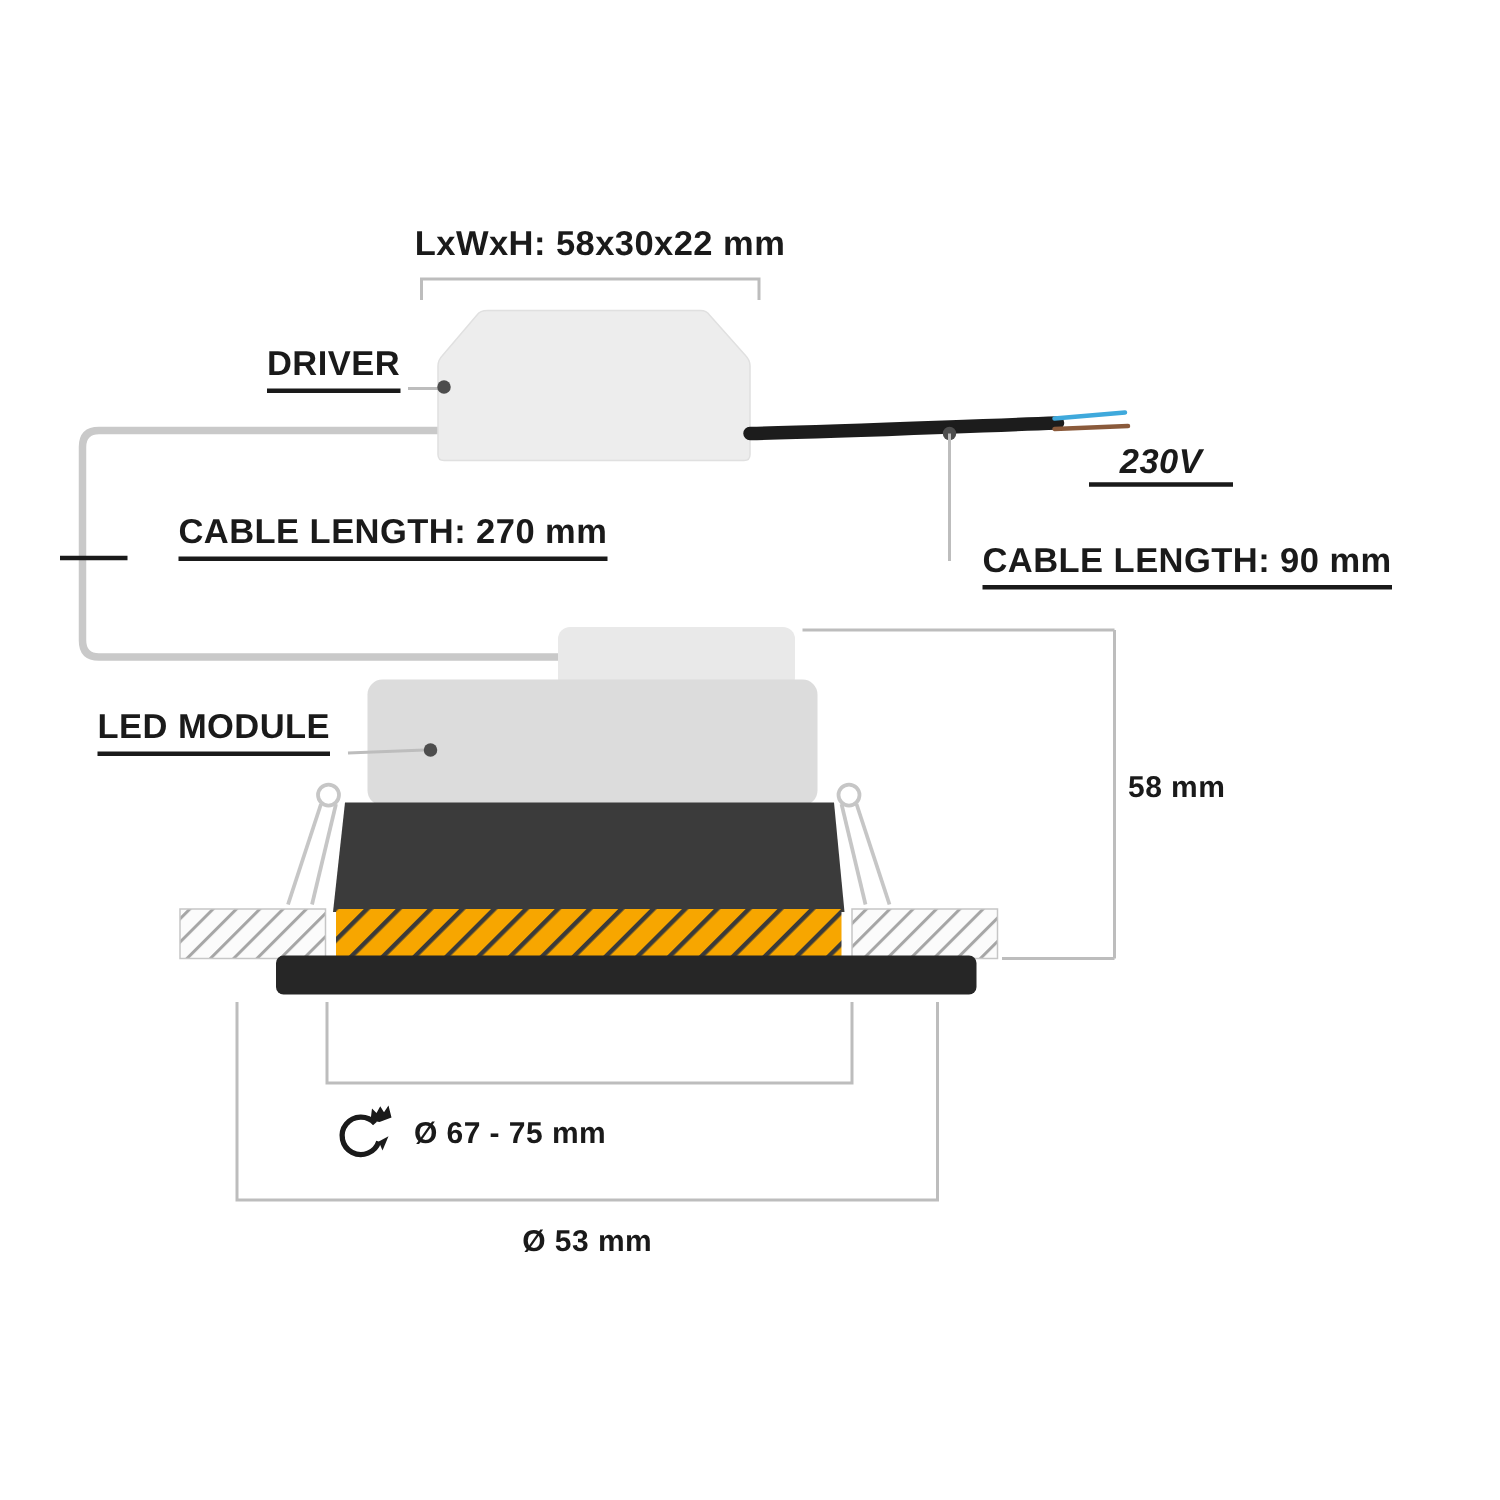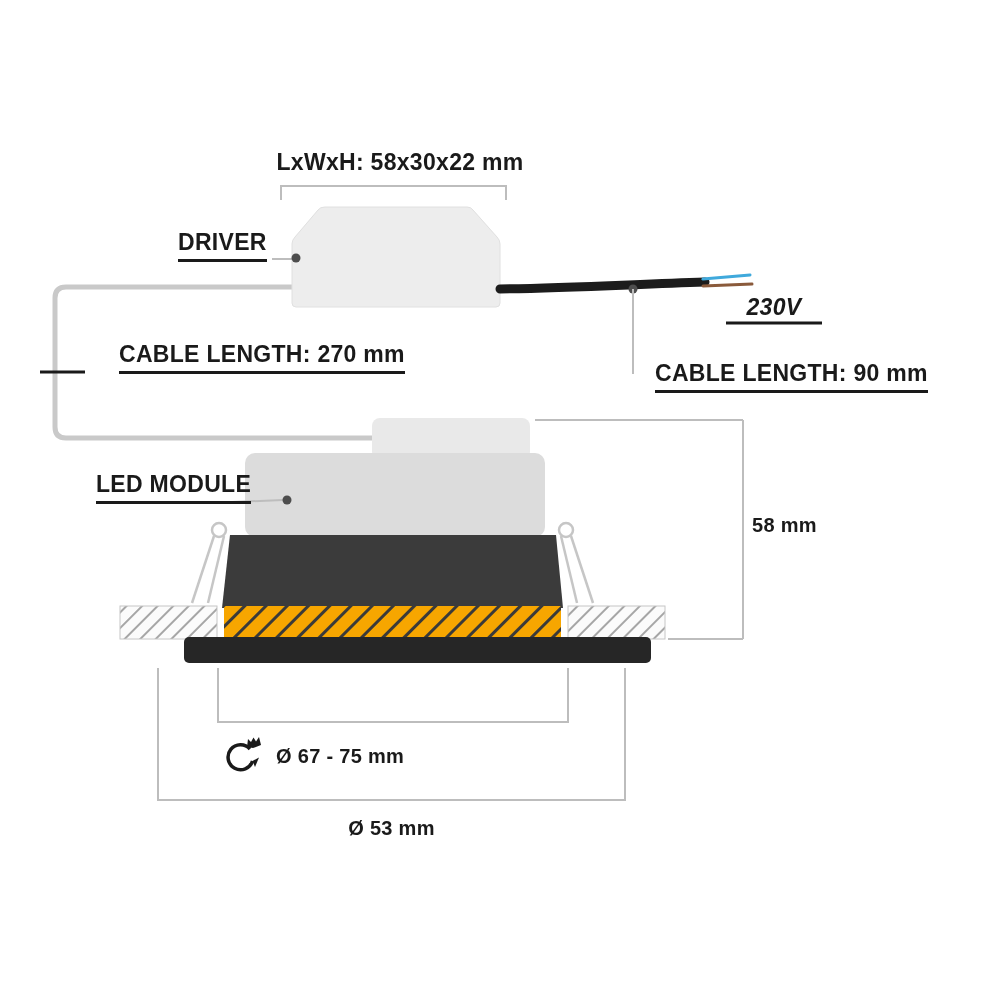--- a/index.html
+++ b/index.html
@@ -161,21 +161,21 @@
   <div class="label center" style="left:250px; top:149px; width:300px;">LxWxH: 58x30x22 mm</div>
 
   <div class="label u" style="left:178px; top:229px;">DRIVER</div>
 
   <div class="label u" style="left:83px; top:341px;margin-left:36px;">CABLE LENGTH: 270 mm</div>
 
   <div class="label u" style="left:655px; top:360px;">CABLE LENGTH: 90 mm</div>
 
   <div class="label center" style="left:726px; top:294px; width:96px;font-style:italic;">230V</div>
 
-  <div class="label u" style="left:65px; top:471px;margin-left:31px;">LED MODULE</div>
+  <div class="label u" style="left:65px; top:471px;">LED MODULE</div>
 
   <div class="label dim-label" style="left:752px; top:514px;">58 mm</div>
 
   <div class="label row" style="left:218px; top:733px; width:350px;">
     <svg width="46" height="46" viewBox="0 0 46 46">
       <path class="icon-stroke" d="M 32 16 A 12.5 12.5 0 1 0 34.5 28"></path>
       <polygon class="icon-fill" points="34.5,28 41,24.5 37,34"></polygon>
       <polygon class="icon-fill" points="29,14 30,6 33,9 35.5,4.5 38,8.5 41,4 43,12 35,15"></polygon>
     </svg>
     <span class="dim-label" style="font-weight:700;">Ø 67 - 75 mm</span>

